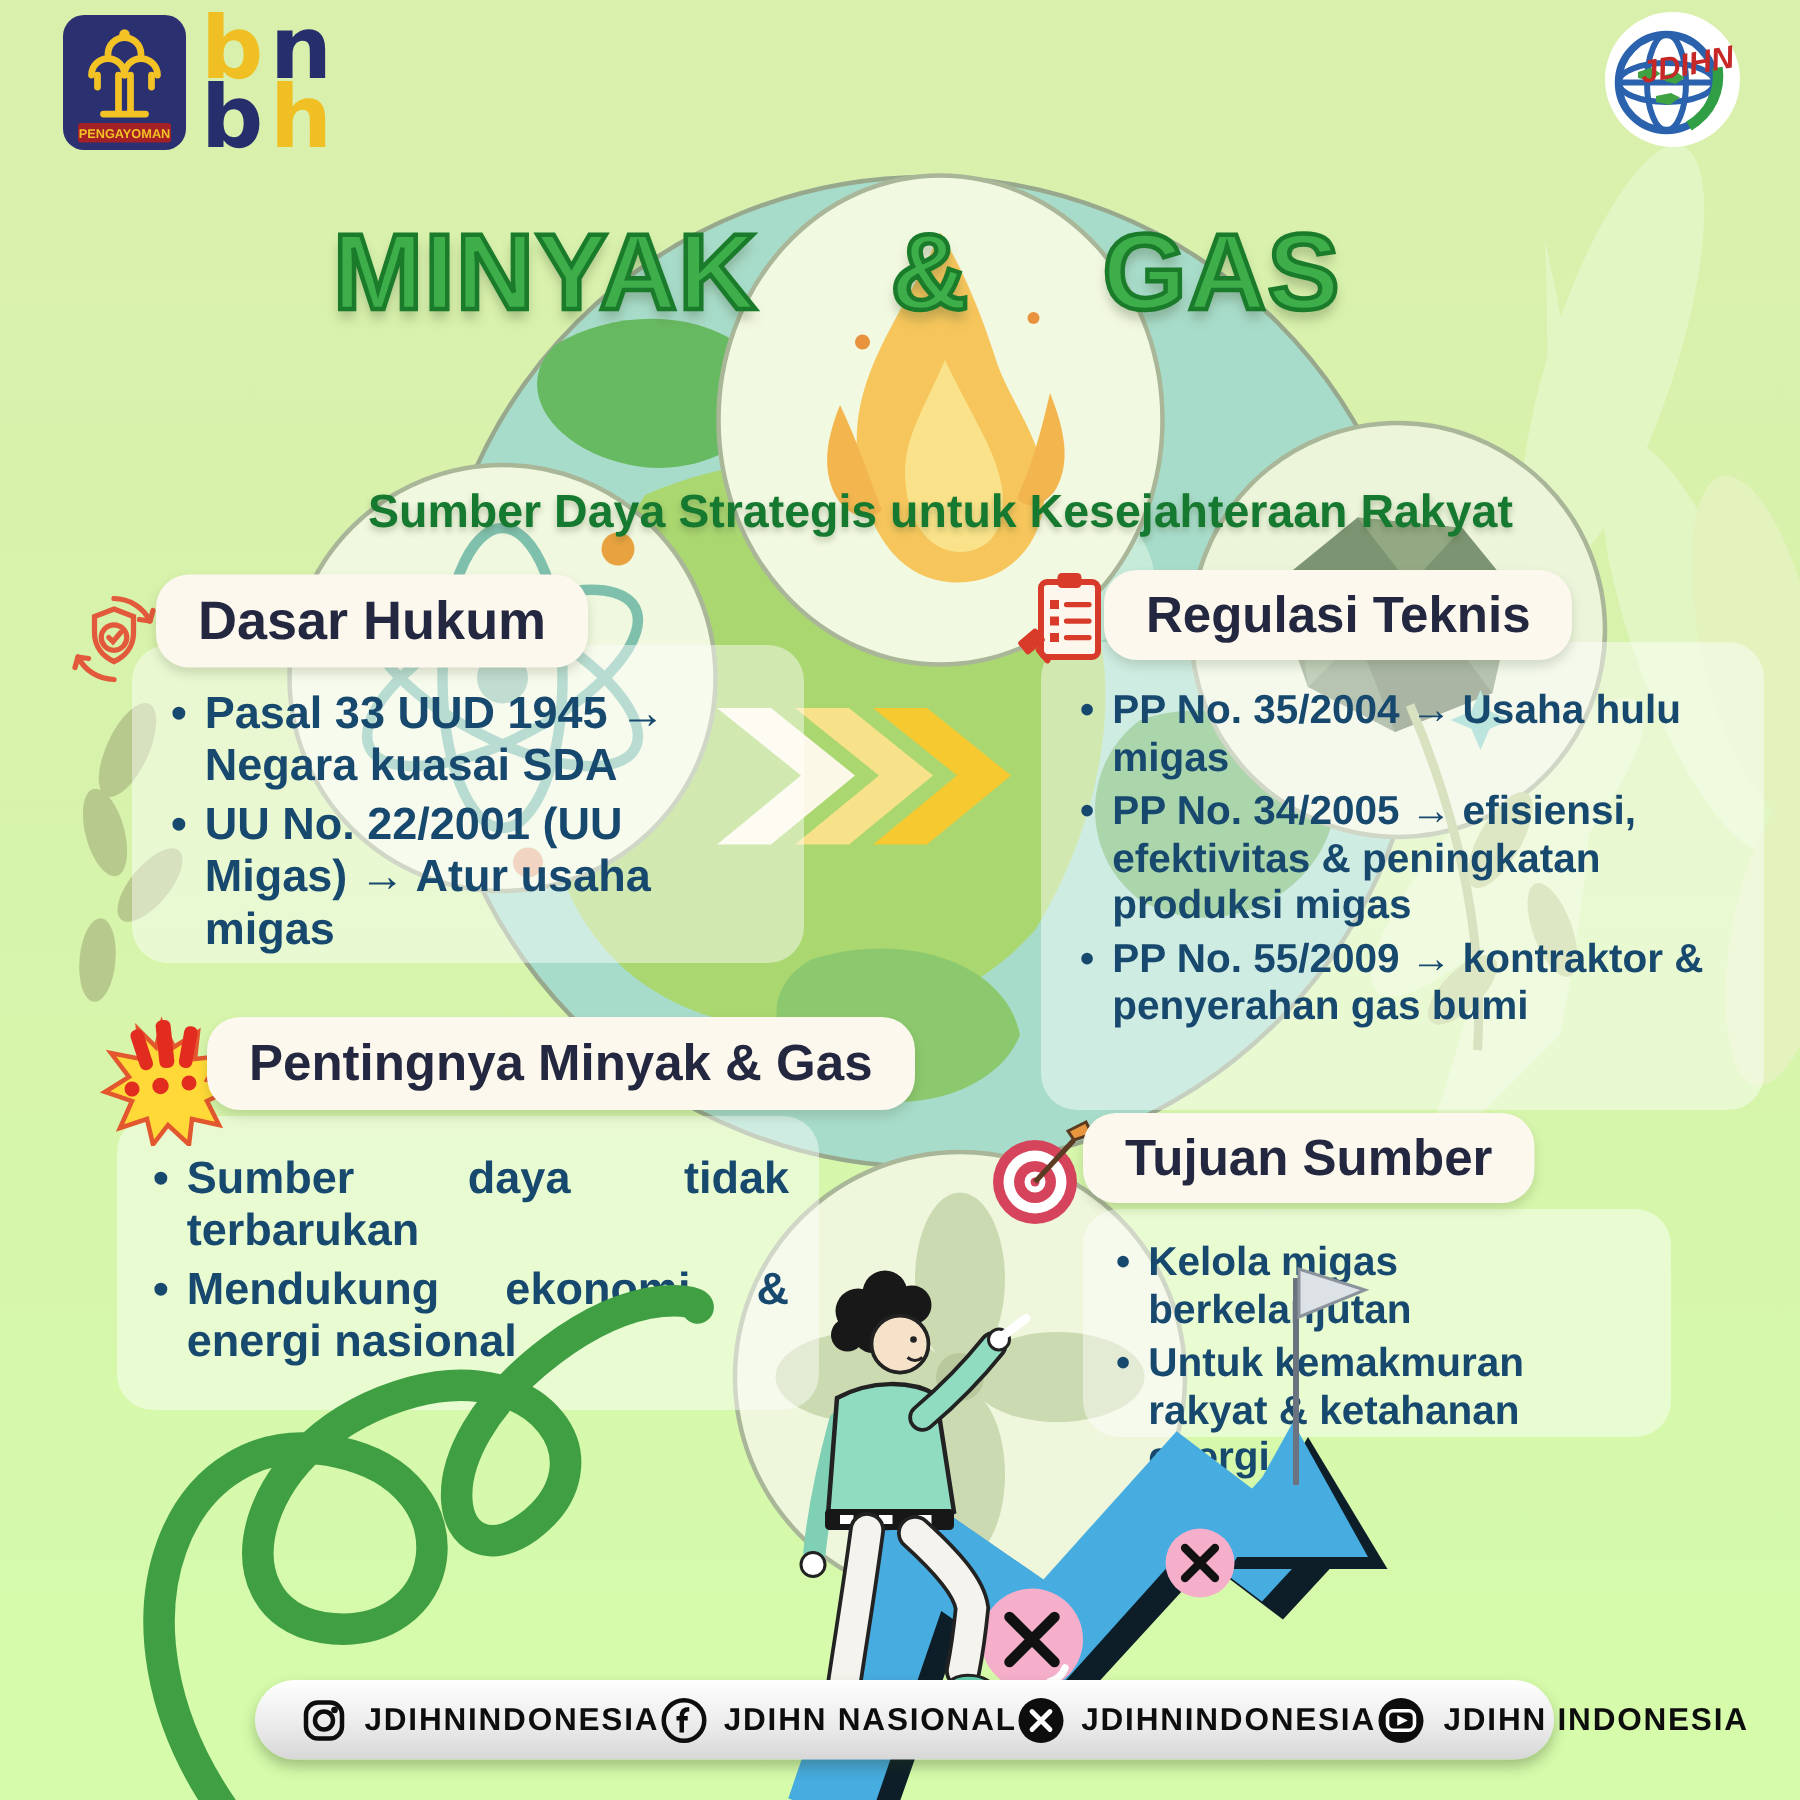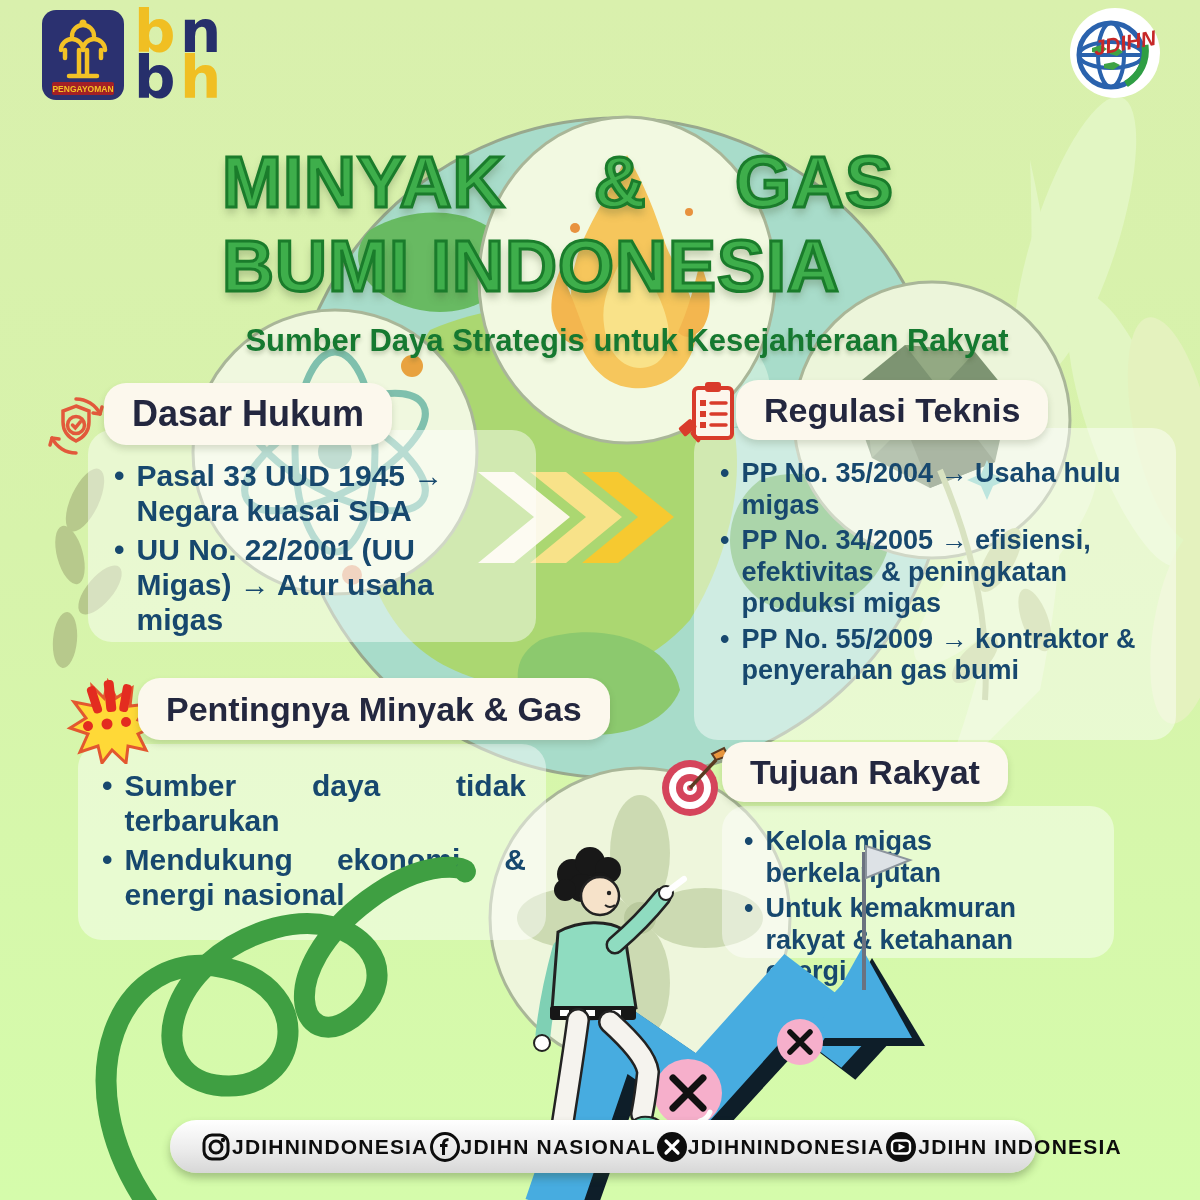--- a/index.html
+++ b/index.html
@@ -69,21 +69,21 @@
   #bphn-logo{left:128px;top:4px;z-index:3;}
   #jdihn-logo{left:1066px;top:4px;z-index:3;}
 
   
   .social-bar{
     position:absolute;left:170px;top:1120px;width:866px;height:53px;
     border-radius:27px;background:linear-gradient(180deg,#ffffff 0%,#ececec 55%,#d7d7d7 100%);
     box-shadow:0 5px 9px rgba(40,60,25,.3);display:flex;align-items:center;
     justify-content:space-between;padding:0 30px;box-sizing:border-box;z-index:6;
   }
-  .social-item{display:flex;align-items:center;gap:0;justify-content:center;}
+  .social-item{display:flex;align-items:center;gap:11px;justify-content:center;}
   .social-item span{font-size:21px;font-weight:bold;letter-spacing:1.2px;color:#0d0d0d;white-space:nowrap;}
 </style>
 </head>
 <body>
 
 <div class="poster">
 
   <svg class="bg-svg" viewBox="0 0 1200 1200">
 
     <g fill="#e2f6c3">
@@ -222,21 +222,20 @@
       <text x="60" y="46" font-size="21" font-weight="bold" font-style="italic" fill="#c62828" transform="rotate(-10 60 46)" text-anchor="middle">JDIHN</text>
     </svg>
   </div>
 
   <div class="title-block abs">
     <div class="title-l1">
       <span>MINYAK</span>
       <span>&amp;</span>
       <span>GAS</span>
     </div>
-    <div class="title-l2">BUMI INDONESIA</div>
     <div class="subtitle">Sumber Daya Strategis untuk Kesejahteraan Rakyat</div>
   </div>
 
   <div class="sec-icon" id="dasar-icon">
     <svg width="64" height="64" viewBox="0 0 64 64">
       <g stroke="#e2593b" stroke-width="3.5" fill="none" stroke-linecap="round">
         <path d="M32,5 a27,27 0 0 1 24,15"></path>
         <path d="M32,59 a27,27 0 0 1 -24,-15"></path>
         <path d="M56,20 l2,-7 M56,20 l-7,-1"></path>
         <path d="M8,44 l-2,7 M8,44 l7,1"></path>
@@ -329,21 +328,21 @@
       <circle cx="36" cy="42" r="28" fill="#d5445b"></circle>
       <circle cx="36" cy="42" r="21" fill="#ffffff"></circle>
       <circle cx="36" cy="42" r="14" fill="#d5445b"></circle>
       <circle cx="36" cy="42" r="7" fill="#ffffff"></circle>
       <circle cx="36" cy="42" r="3" fill="#d5445b"></circle>
       <line x1="36" y1="42" x2="62" y2="14" stroke="#5b3b22" stroke-width="3.5"></line>
       <path d="M62,14 L74,10 L70,2 L58,8 Z" fill="#e9973f" stroke="#5b3b22" stroke-width="2"></path>
     </svg>
   </div>
   <div class="pill" id="tujuan-pill">
-    <span>Tujuan Rakyat</span>
+    <span>Tujuan Sumber</span>
   </div>
   <div class="panel" id="tujuan-panel">
     <ul>
       <li>
           <span class="txt">Kelola migas berkelanjutan</span>
         </li>
       <li>
           <span class="txt">Untuk kemakmuran rakyat &amp; ketahanan energi</span>
         </li>
     </ul>

